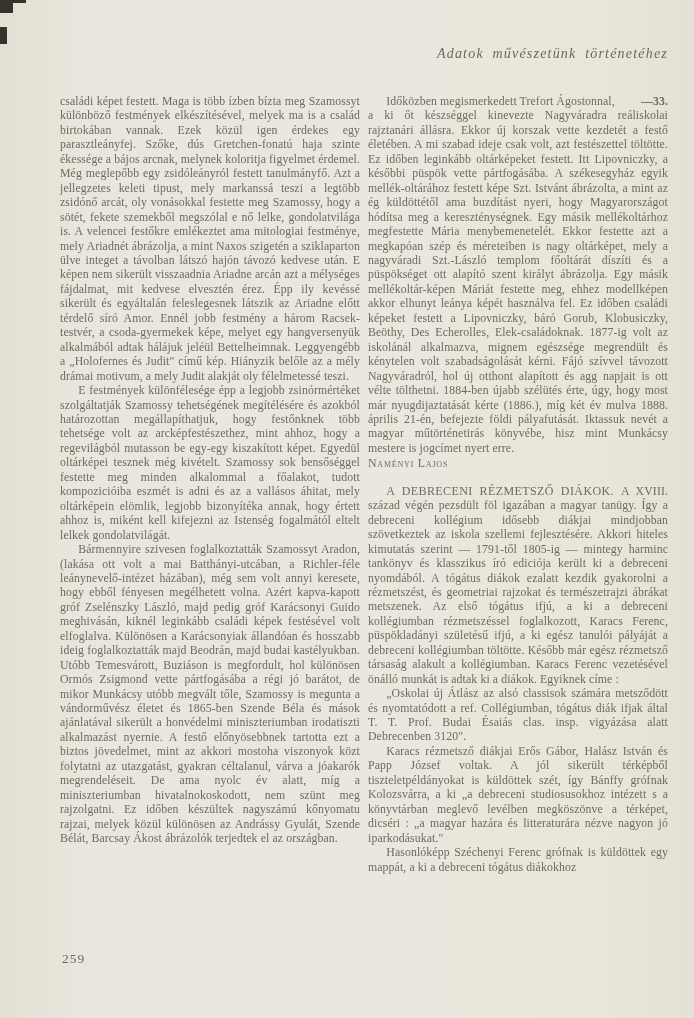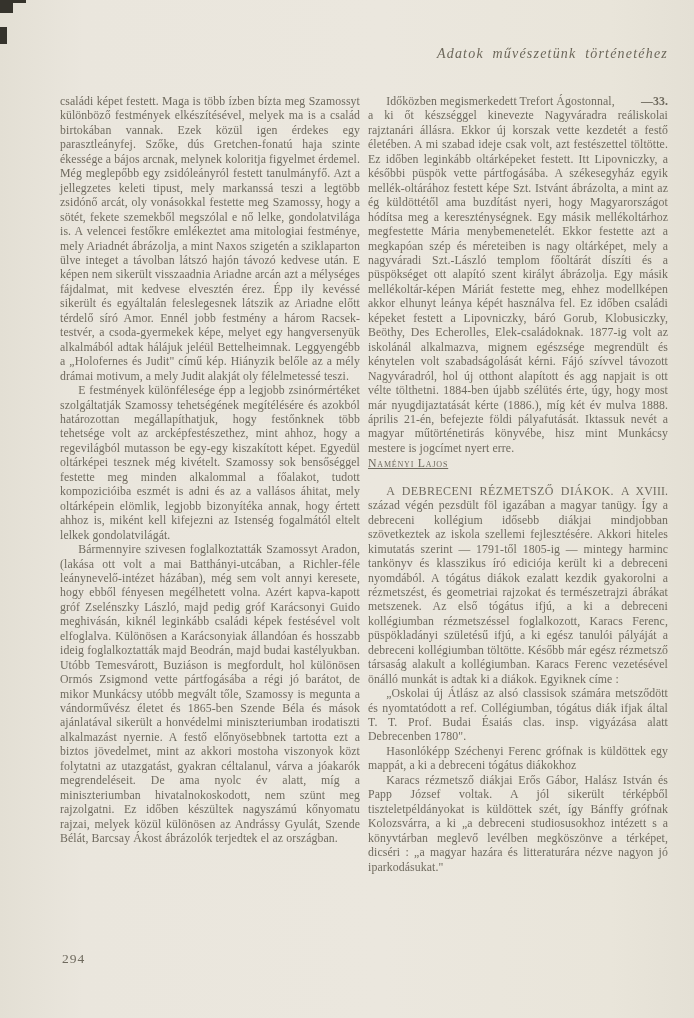--- a/index.html
+++ b/index.html
@@ -64,21 +64,20 @@
     float: right;
     padding-left: 8px;
     font-weight: bold;
   }
   .signature {
     text-align: center;
     padding-right: 26px;
     font-variant: small-caps;
     letter-spacing: 0.8px;
     margin-top: 1px !important;
-    text-decoration: underline;
   }
 
   .page-number {
     position: absolute;
     left: 62px;
     top: 951px;
     font-size: 13.5px;
     letter-spacing: 1px;
     color: #6f6a5e;
   }
@@ -95,19 +94,19 @@
 <div class="columns">
   <div class="col">
       <p class="">családi képet festett. Maga is több ízben bízta meg Szamossyt különböző festmények elkészítésével, melyek ma is a család birtokában vannak. Ezek közül igen érdekes egy parasztleányfej. Szőke, dús Gretchen-fonatú haja szinte ékessége a bájos arcnak, melynek koloritja figyelmet érdemel. Még meglepőbb egy zsidóleányról festett tanulmányfő. Azt a jellegzetes keleti tipust, mely markanssá teszi a legtöbb zsidónő arcát, oly vonásokkal festette meg Szamossy, hogy a sötét, fekete szemekből megszólal e nő lelke, gondolatvilága is. A velencei festőkre emlékeztet ama mitologiai festménye, mely Ariadnét ábrázolja, a mint Naxos szigetén a sziklaparton ülve integet a távolban látszó hajón távozó kedvese után. E képen nem sikerült visszaadnia Ariadne arcán azt a mélységes fájdalmat, mit kedvese elvesztén érez. Épp ily kevéssé sikerült és egyáltalán feleslegesnek látszik az Ariadne előtt térdelő síró Amor. Ennél jobb festmény a három Racsek-testvér, a csoda-gyermekek képe, melyet egy hangversenyük alkalmából adtak hálájuk jeléül Bettelheimnak. Leggyengébb a „Holofernes és Judit" című kép. Hiányzik belőle az a mély drámai motivum, a mely Judit alakját oly félelmetessé teszi.</p>
       <p class="indent">E festmények különfélesége épp a legjobb zsinórmértéket szolgáltatják Szamossy tehetségének megítélésére és azokból határozottan megállapíthatjuk, hogy festőnknek több tehetsége volt az arcképfestészethez, mint ahhoz, hogy a regevilágból mutasson be egy-egy kiszakított képet. Egyedül oltárképei tesznek még kivételt. Szamossy sok bensőséggel festette meg minden alkalommal a főalakot, tudott kompozicióiba eszmét is adni és az a vallásos áhitat, mely oltárképein elömlik, legjobb bizonyítéka annak, hogy értett ahhoz is, miként kell kifejezni az Istenség fogalmától eltelt lelkek gondolatvilágát.</p>
       <p class="indent">Bármennyire szivesen foglalkoztatták Szamossyt Aradon, (lakása ott volt a mai Batthányi-utcában, a Richler-féle leánynevelő-intézet házában), még sem volt annyi keresete, hogy ebből fényesen megélhetett volna. Azért kapva-kapott gróf Zselénszky László, majd pedig gróf Karácsonyi Guido meghivásán, kiknél leginkább családi képek festésével volt elfoglalva. Különösen a Karácsonyiak állandóan és hosszabb ideig foglalkoztatták majd Beodrán, majd budai kastélyukban. Utóbb Temesvárott, Buziáson is megfordult, hol különösen Ormós Zsigmond vette pártfogásába a régi jó barátot, de mikor Munkácsy utóbb megvált tőle, Szamossy is megunta a vándorművész életet és 1865-ben Szende Béla és mások ajánlatával sikerült a honvédelmi miniszteriumban irodatiszti alkalmazást nyernie. A festő előnyösebbnek tartotta ezt a biztos jövedelmet, mint az akkori mostoha viszonyok közt folytatni az utazgatást, gyakran céltalanul, várva a jóakarók megrendeléseit. De ama nyolc év alatt, míg a miniszteriumban hivatalnokoskodott, nem szünt meg rajzolgatni. Ez időben készültek nagyszámú kőnyomatu rajzai, melyek közül különösen az Andrássy Gyulát, Szende Bélát, Barcsay Ákost ábrázolók terjedtek el az országban.</p>
     </div>
   <div class="col">
       <p class="indent"><span class="trail-right">—33.</span>Időközben megismerkedett Trefort Ágostonnal, a ki őt készséggel kinevezte Nagyváradra reáliskolai rajztanári állásra. Ekkor új korszak vette kezdetét a festő életében. A mi szabad ideje csak volt, azt festészettel töltötte. Ez időben leginkább oltárképeket festett. Itt Lipovniczky, a későbbi püspök vette pártfogásába. A székesegyház egyik mellék-oltárához festett képe Szt. Istvánt ábrázolta, a mint az ég küldöttétől ama buzdítást nyeri, hogy Magyarországot hódítsa meg a kereszténységnek. Egy másik mellékoltárhoz megfestette Mária menybemenetelét. Ekkor festette azt a megkapóan szép és méreteiben is nagy oltárképet, mely a nagyváradi Szt.-László templom főoltárát díszíti és a püspökséget ott alapító szent királyt ábrázolja. Egy másik mellékoltár-képen Máriát festette meg, ehhez modellképen akkor elhunyt leánya képét használva fel. Ez időben családi képeket festett a Lipovniczky, báró Gorub, Klobusiczky, Beöthy, Des Echerolles, Elek-családoknak. 1877-ig volt az iskolánál alkalmazva, mignem egészsége megrendült és kénytelen volt szabadságolását kérni. Fájó szívvel távozott Nagyváradról, hol új otthont alapított és agg napjait is ott vélte tölthetni. 1884-ben újabb szélütés érte, úgy, hogy most már nyugdijaztatását kérte (1886.), míg két év mulva 1888. április 21-én, befejezte földi pályafutását. Iktassuk nevét a magyar műtörténetirás könyvébe, hisz mint Munkácsy mestere is jogcímet nyert erre.</p>
       <p class="signature">Naményi Lajos</p>
       <p class="indent section-start"><span class="lead-caps">A DEBRECENI RÉZMETSZŐ DIÁKOK. </span>A XVIII. század végén pezsdült föl igazában a magyar tanügy. Így a debreceni kollégium idősebb diákjai mindjobban szövetkeztek az iskola szellemi fejlesztésére. Akkori hiteles kimutatás szerint — 1791-től 1805-ig — mintegy harminc tankönyv és klasszikus író ediciója került ki a debreceni nyomdából. A tógátus diákok ezalatt kezdik gyakorolni a rézmetszést, és geometriai rajzokat és természetrajzi ábrákat metszenek. Az első tógátus ifjú, a ki a debreceni kollégiumban rézmetszéssel foglalkozott, Karacs Ferenc, püspökladányi születésű ifjú, a ki egész tanulói pályáját a debreceni kollégiumban töltötte. Később már egész rézmetsző társaság alakult a kollégiumban. Karacs Ferenc vezetésével önálló munkát is adtak ki a diákok. Egyiknek címe :</p>
-      <p class="indent">„Oskolai új Átlász az alsó classisok számára metsződött és nyomtatódott a ref. Collégiumban, tógátus diák ifjak által T. T. Prof. Budai Ésaiás clas. insp. vigyázása alatt Debrecenben 1780".</p>
+      <p class="indent">„Oskolai új Átlász az alsó classisok számára metsződött és nyomtatódott a ref. Collégiumban, tógátus diák ifjak által T. T. Prof. Budai Ésaiás clas. insp. vigyázása alatt Debrecenben 3120".</p>
+      <p class="indent">Karacs rézmetsző diákjai Erős Gábor, Halász István és Papp József voltak. A jól sikerült térképből tiszteletpéldányokat is küldöttek szét, így Bánffy grófnak Kolozsvárra, a ki „a debreceni studiosusokhoz intézett s a könyvtárban meglevő levélben megköszönve a térképet, dicséri : „a magyar hazára és litteraturára nézve nagyon jó iparkodásukat."</p>
       <p class="indent">Hasonlóképp Széchenyi Ferenc grófnak is küldöttek egy mappát, a ki a debreceni tógátus diákokhoz</p>
-      <p class="indent">Karacs rézmetsző diákjai Erős Gábor, Halász István és Papp József voltak. A jól sikerült térképből tiszteletpéldányokat is küldöttek szét, így Bánffy grófnak Kolozsvárra, a ki „a debreceni studiosusokhoz intézett s a könyvtárban meglevő levélben megköszönve a térképet, dicséri : „a magyar hazára és litteraturára nézve nagyon jó iparkodásukat."</p>
     </div>
 </div>
 
-<div class="page-number">294</div>
+<div class="page-number">259</div>
 
 </body></html>

